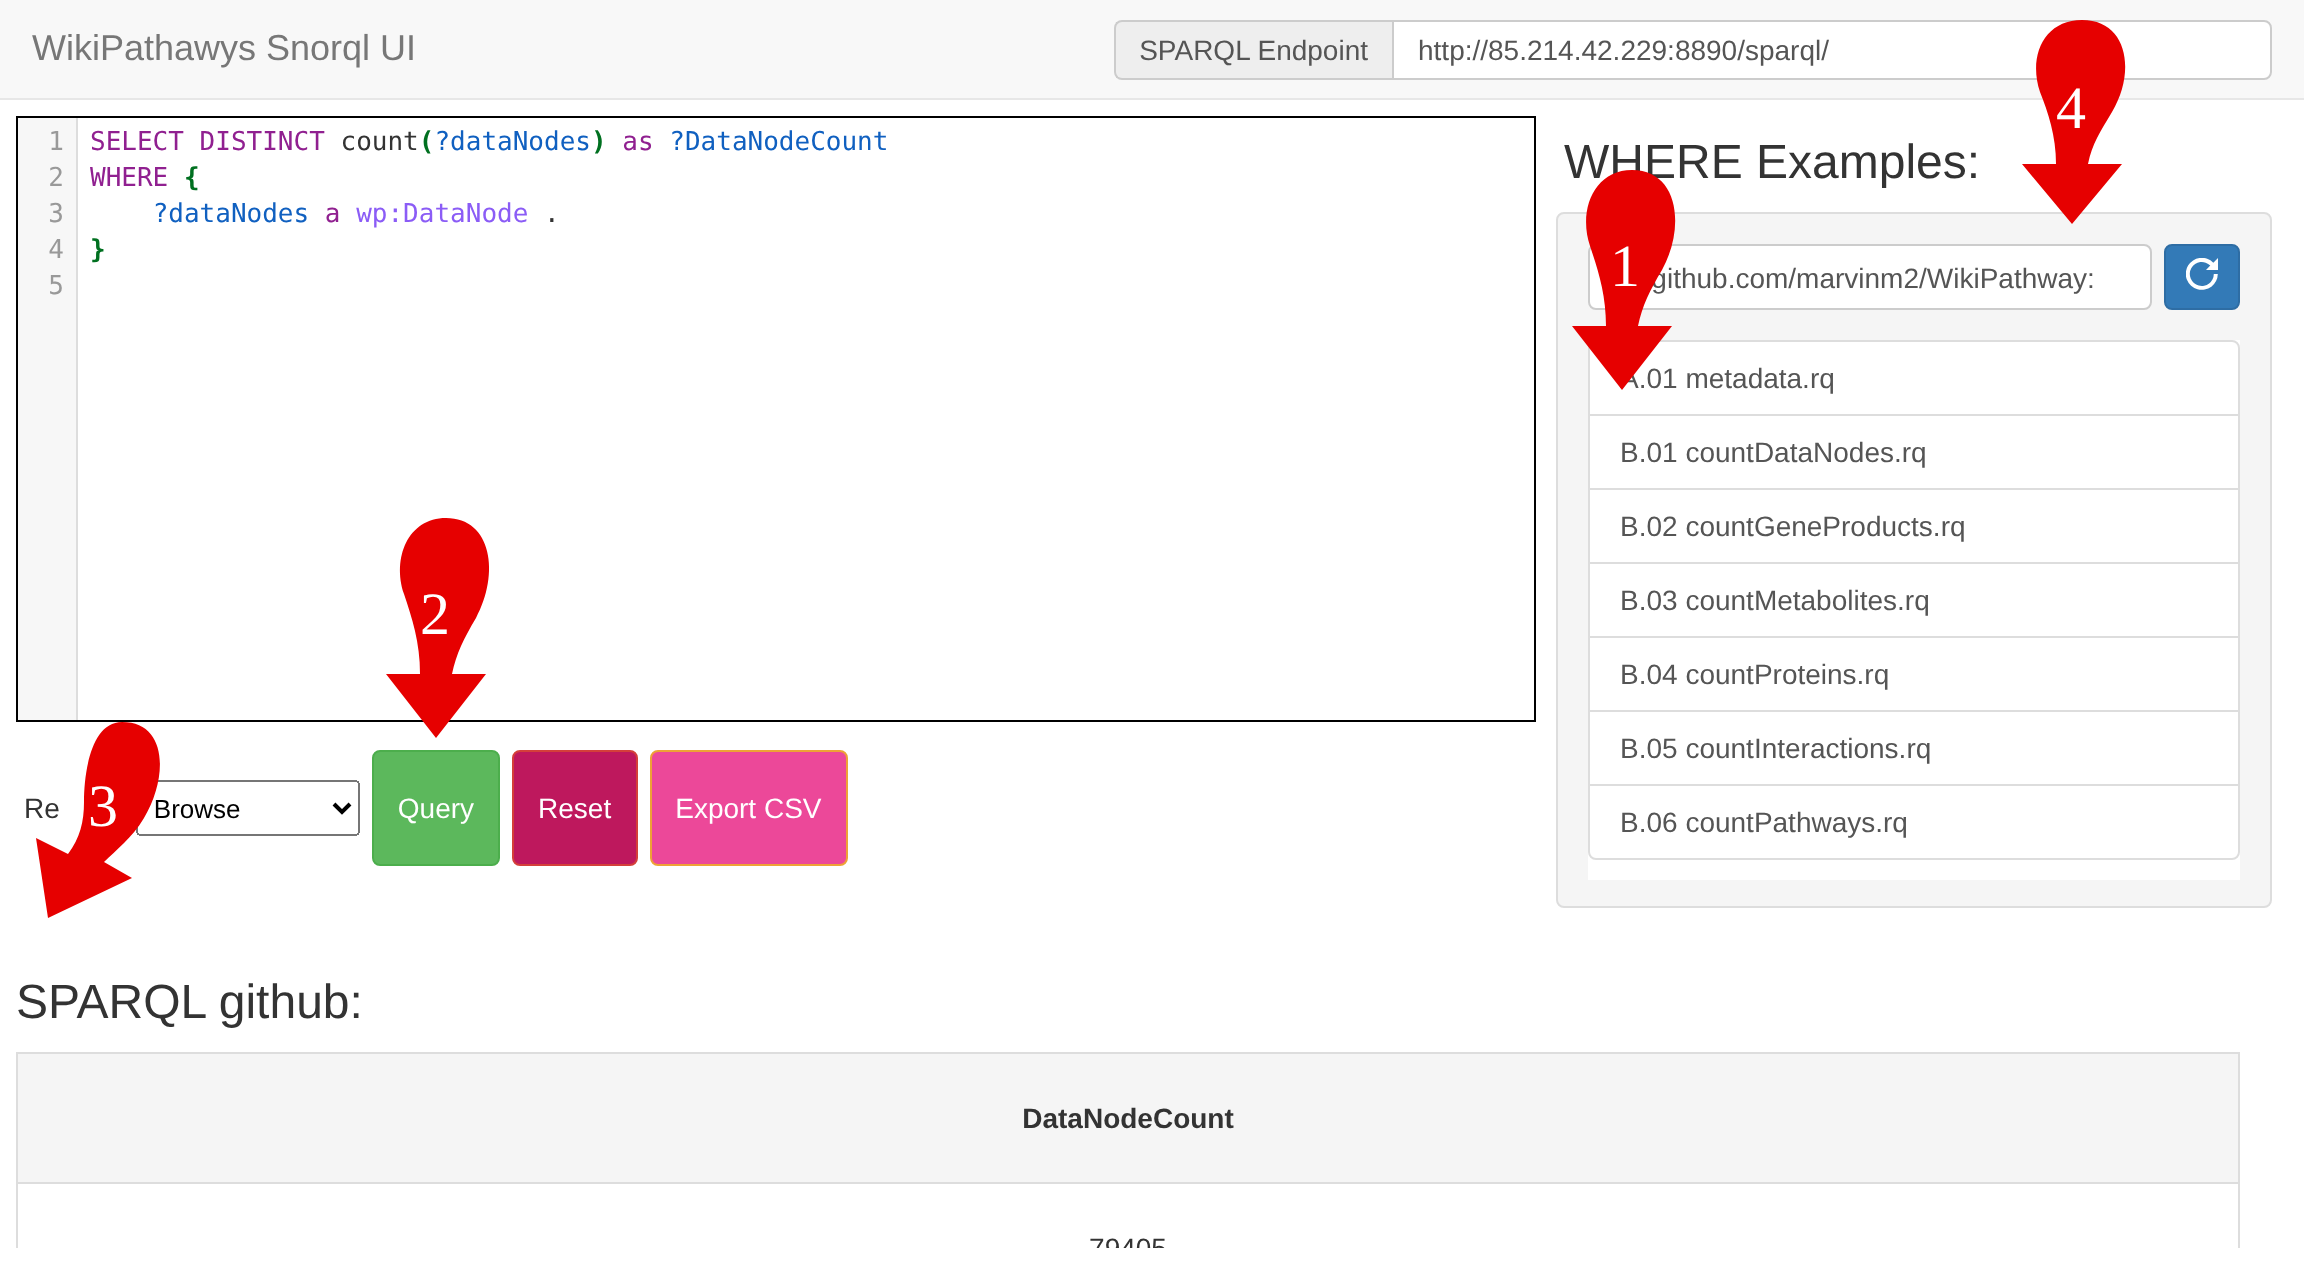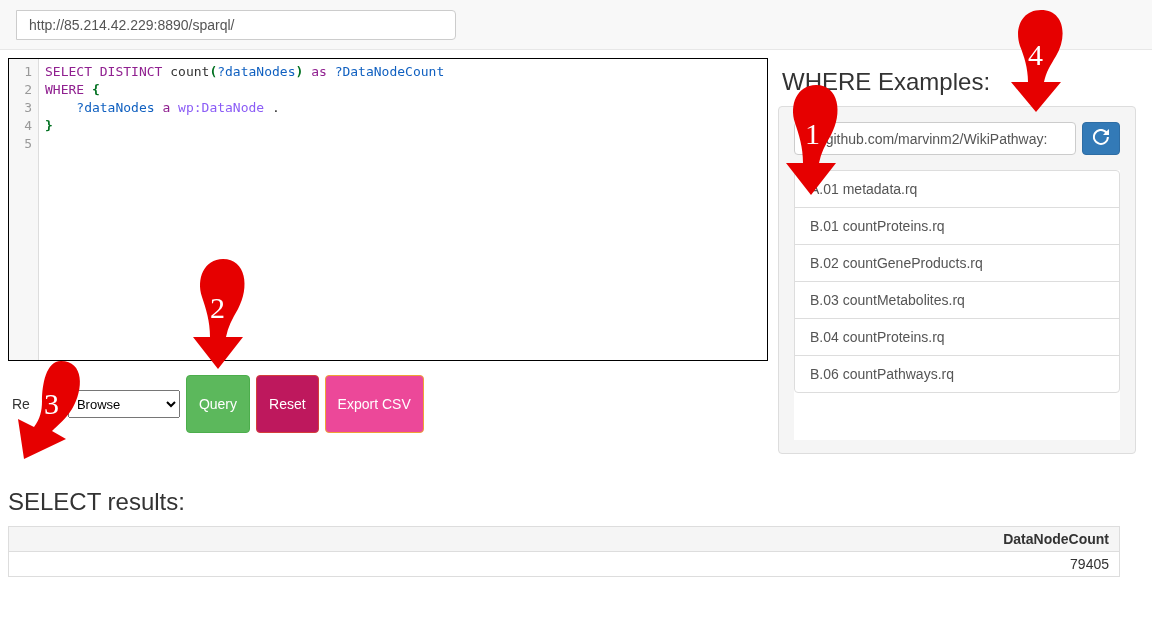--- a/index.html
+++ b/index.html
@@ -178,22 +178,22 @@
     overflow-y: scroll;
   }
   .results-inner { padding: 0 24px 0 0; }
   h3.results-title { font-size: 24px; font-weight: 500; margin: 4px 0 10px 0; }
   table.results {
     width: 100%;
     border-collapse: collapse;
     border: 1px solid #ddd;
   }
   table.results th, table.results td {
-    text-align: right;
-    padding: 4px 10px;
+    text-align: center;
+    padding: 24px 10px;
     border: 1px solid #ddd;
   }
   table.results th { background: #f5f5f5; font-weight: 700; }
   
   .arrow {
     position: absolute;
     color: #e60000;
     pointer-events: none;
   }
   .arrow svg { display: block; }
@@ -206,21 +206,23 @@
   }
   
   ::-webkit-scrollbar { width: 14px; height: 14px; }
   ::-webkit-scrollbar-track { background: #f1f1f1; }
   ::-webkit-scrollbar-thumb { background: #c1c1c1; }
 </style>
 </head>
 <body>
 
 <div class="topbar">
+  <div class="brand">WikiPathawys Snorql UI</div>
   <div class="endpoint-group">
+    <span class="endpoint-label">SPARQL Endpoint</span>
     <input class="endpoint-input" type="text" value="http://85.214.42.229:8890/sparql/" style="">
   </div>
 </div>
 
 <div class="main">
 
   <div class="left">
 
     <div class="editor">
       <div class="gutter" id="gutter">
@@ -270,24 +272,25 @@
           <span>
             <svg width="16" height="16" viewBox="0 0 16 16" fill="#fff">
               <path d="M13.65 2.35A8 8 0 1 0 15.9 8h-2a6 6 0 1 1-1.76-4.24L10 6h6V0l-2.35 2.35z"></path>
             </svg>
           </span>
         </button>
       </div>
       <div class="examples-list">
         <ul class="list-group" id="examples-ul">
             <li>A.01 metadata.rq</li>
-            <li>B.01 countProteins.rq</li>
+            <li>B.01 countDataNodes.rq</li>
             <li>B.02 countGeneProducts.rq</li>
             <li>B.03 countMetabolites.rq</li>
             <li>B.04 countProteins.rq</li>
+            <li>B.05 countInteractions.rq</li>
             <li>B.06 countPathways.rq</li>
           </ul>
       </div>
 
       <div class="arrow" style="left:2px; top:-22px;">
         <svg width="70" height="112" viewBox="0 0 70 112">
           <path d="M 35 0 C 58 0, 62 28, 50 50 C 44 60, 40 68, 38 78 L 55 78 L 30 110 L 5 78 L 22 78 C 22 62, 18 50, 14 38 C 8 20, 16 0, 35 0 Z" fill="#e60000"></path>
         </svg>
         <span class="num" style="left:24px; top:32px;">1</span>
       </div>
@@ -297,21 +300,21 @@
       <svg width="70" height="104" viewBox="0 0 70 104">
         <path d="M 35 0 C 58 0, 62 26, 50 46 C 44 56, 40 62, 38 72 L 55 72 L 30 102 L 5 72 L 22 72 C 22 58, 18 46, 14 36 C 8 18, 16 0, 35 0 Z" fill="#e60000"></path>
       </svg>
       <span class="num" style="left:22px; top:28px;">4</span>
     </div>
   </div>
 </div>
 
 <div class="results-wrap">
   <div class="results-inner">
-    <h3 class="results-title">SELECT results:</h3>
+    <h3 class="results-title">SPARQL github:</h3>
     <table class="results">
       <thead>
           <tr id="results-head-row">
             <th>DataNodeCount</th>
           </tr>
         </thead>
       <tbody id="results-body">
           <tr>
             <td>79405</td>
           </tr>

